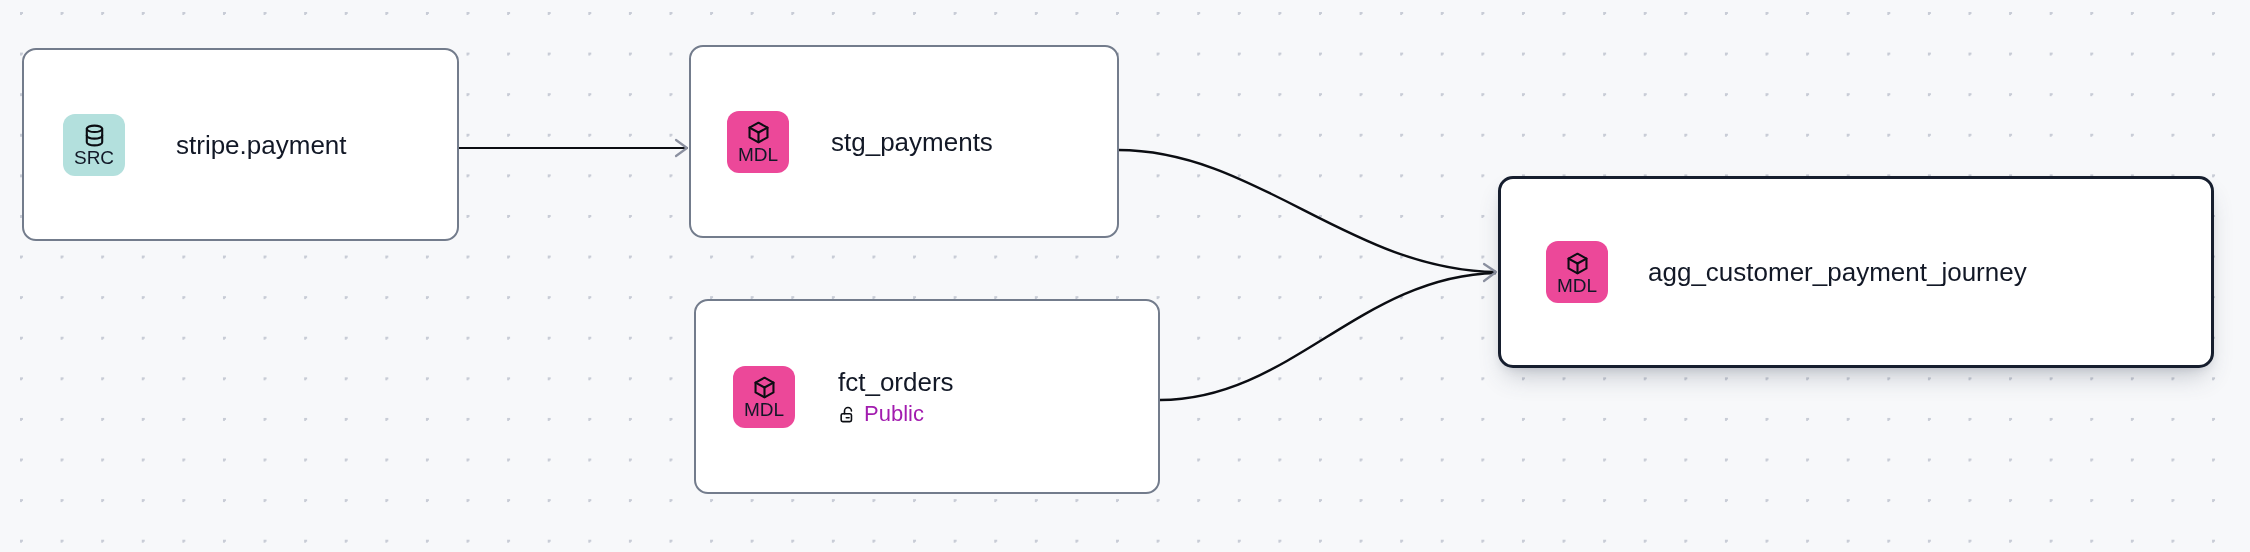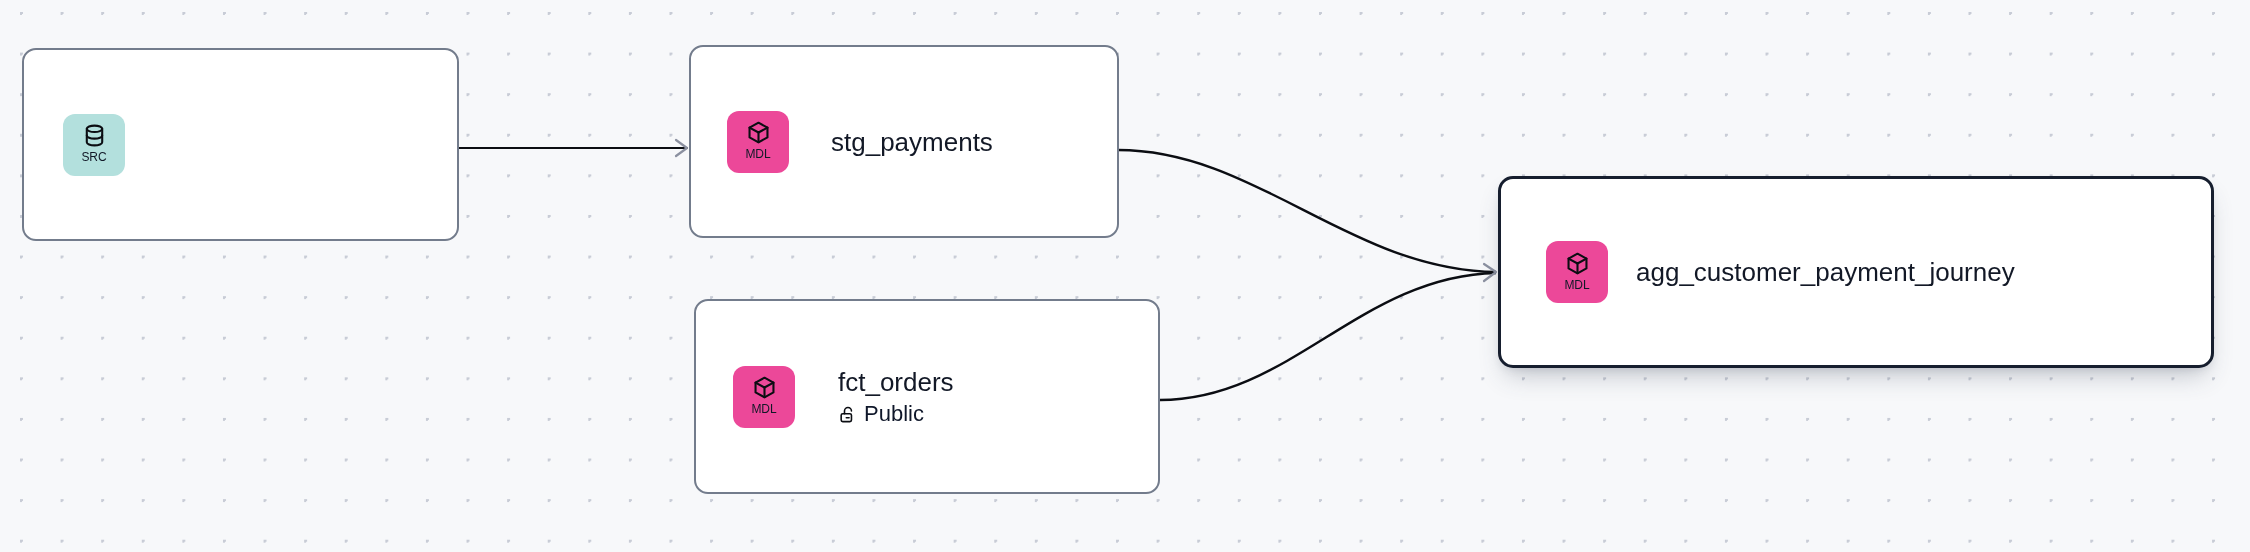--- a/index.html
+++ b/index.html
@@ -67,21 +67,21 @@
   }
   .badge.src { background: #b3e0dd; }
   .badge.mdl { background: #ec4899; }
 
   .badge svg {
     display: block;
     width: 25px;
     height: 25px;
   }
   .badge-text {
-    font-size: 12px;
+    font-size: 19px;
     line-height: 17px;
     color: #111827;
     letter-spacing: -0.1px;
     font-family: "Liberation Sans", sans-serif;
   }
 
   .node-body {
     display: flex;
     flex-direction: column;
     justify-content: center;
@@ -94,21 +94,21 @@
     color: #121826;
     white-space: nowrap;
   }
 
   .node-sub {
     display: flex;
     align-items: center;
     gap: 7px;
     font-size: 22px;
     line-height: 24px;
-    color: #0f172a;
+    color: #a21caf;
     white-space: nowrap;
   }
   .node-sub svg {
     display: block;
     width: 19px;
     height: 19px;
     flex: none;
   }
 </style>
 </head>
@@ -131,20 +131,23 @@
   <div class="node" style="left:22px; top:48px; width:437px; height:193px; padding:0 0 0 39px;">
     <div class="badge src">
       <span>
         <svg viewBox="0 0 24 24" fill="none" stroke="#0b0d12" stroke-width="2" stroke-linecap="round" stroke-linejoin="round">
           <ellipse cx="12" cy="5.6" rx="7.4" ry="3.1"></ellipse>
           <path d="M4.6 5.6 V18.4 C4.6 20.1 7.9 21.5 12 21.5 C16.1 21.5 19.4 20.1 19.4 18.4 V5.6"></path>
           <path d="M4.6 11.9 C4.6 13.6 7.9 15 12 15 C16.1 15 19.4 13.6 19.4 11.9"></path>
         </svg>
       </span>
       <span class="badge-text">SRC</span>
+    </div>
+    <div class="node-body" style="margin-left:51px;">
+      <div class="node-title">stripe.payment</div>
     </div>
   </div>
 
   <div class="node" style="left:689px; top:45px; width:430px; height:193px; padding:0 0 0 36px;">
     <div class="badge mdl">
       <span>
         <svg viewBox="0 0 24 24" fill="none" stroke="#0b0d12" stroke-width="2" stroke-linecap="round" stroke-linejoin="round">
           <path d="M12 2.6 L20.6 7.3 V16.7 L12 21.4 L3.4 16.7 V7.3 Z"></path>
           <path d="M3.4 7.3 L12 12 L20.6 7.3"></path>
           <path d="M12 12 V21.4"></path>
@@ -187,18 +190,18 @@
     <div class="badge mdl">
       <span>
         <svg viewBox="0 0 24 24" fill="none" stroke="#0b0d12" stroke-width="2" stroke-linecap="round" stroke-linejoin="round">
           <path d="M12 2.6 L20.6 7.3 V16.7 L12 21.4 L3.4 16.7 V7.3 Z"></path>
           <path d="M3.4 7.3 L12 12 L20.6 7.3"></path>
           <path d="M12 12 V21.4"></path>
         </svg>
       </span>
       <span class="badge-text">MDL</span>
     </div>
-    <div class="node-body" style="margin-left:28px;">
+    <div class="node-body" style="margin-left:40px;">
       <div class="node-title">agg_customer_payment_journey</div>
     </div>
   </div>
 
 </div>
 
 </body></html>

